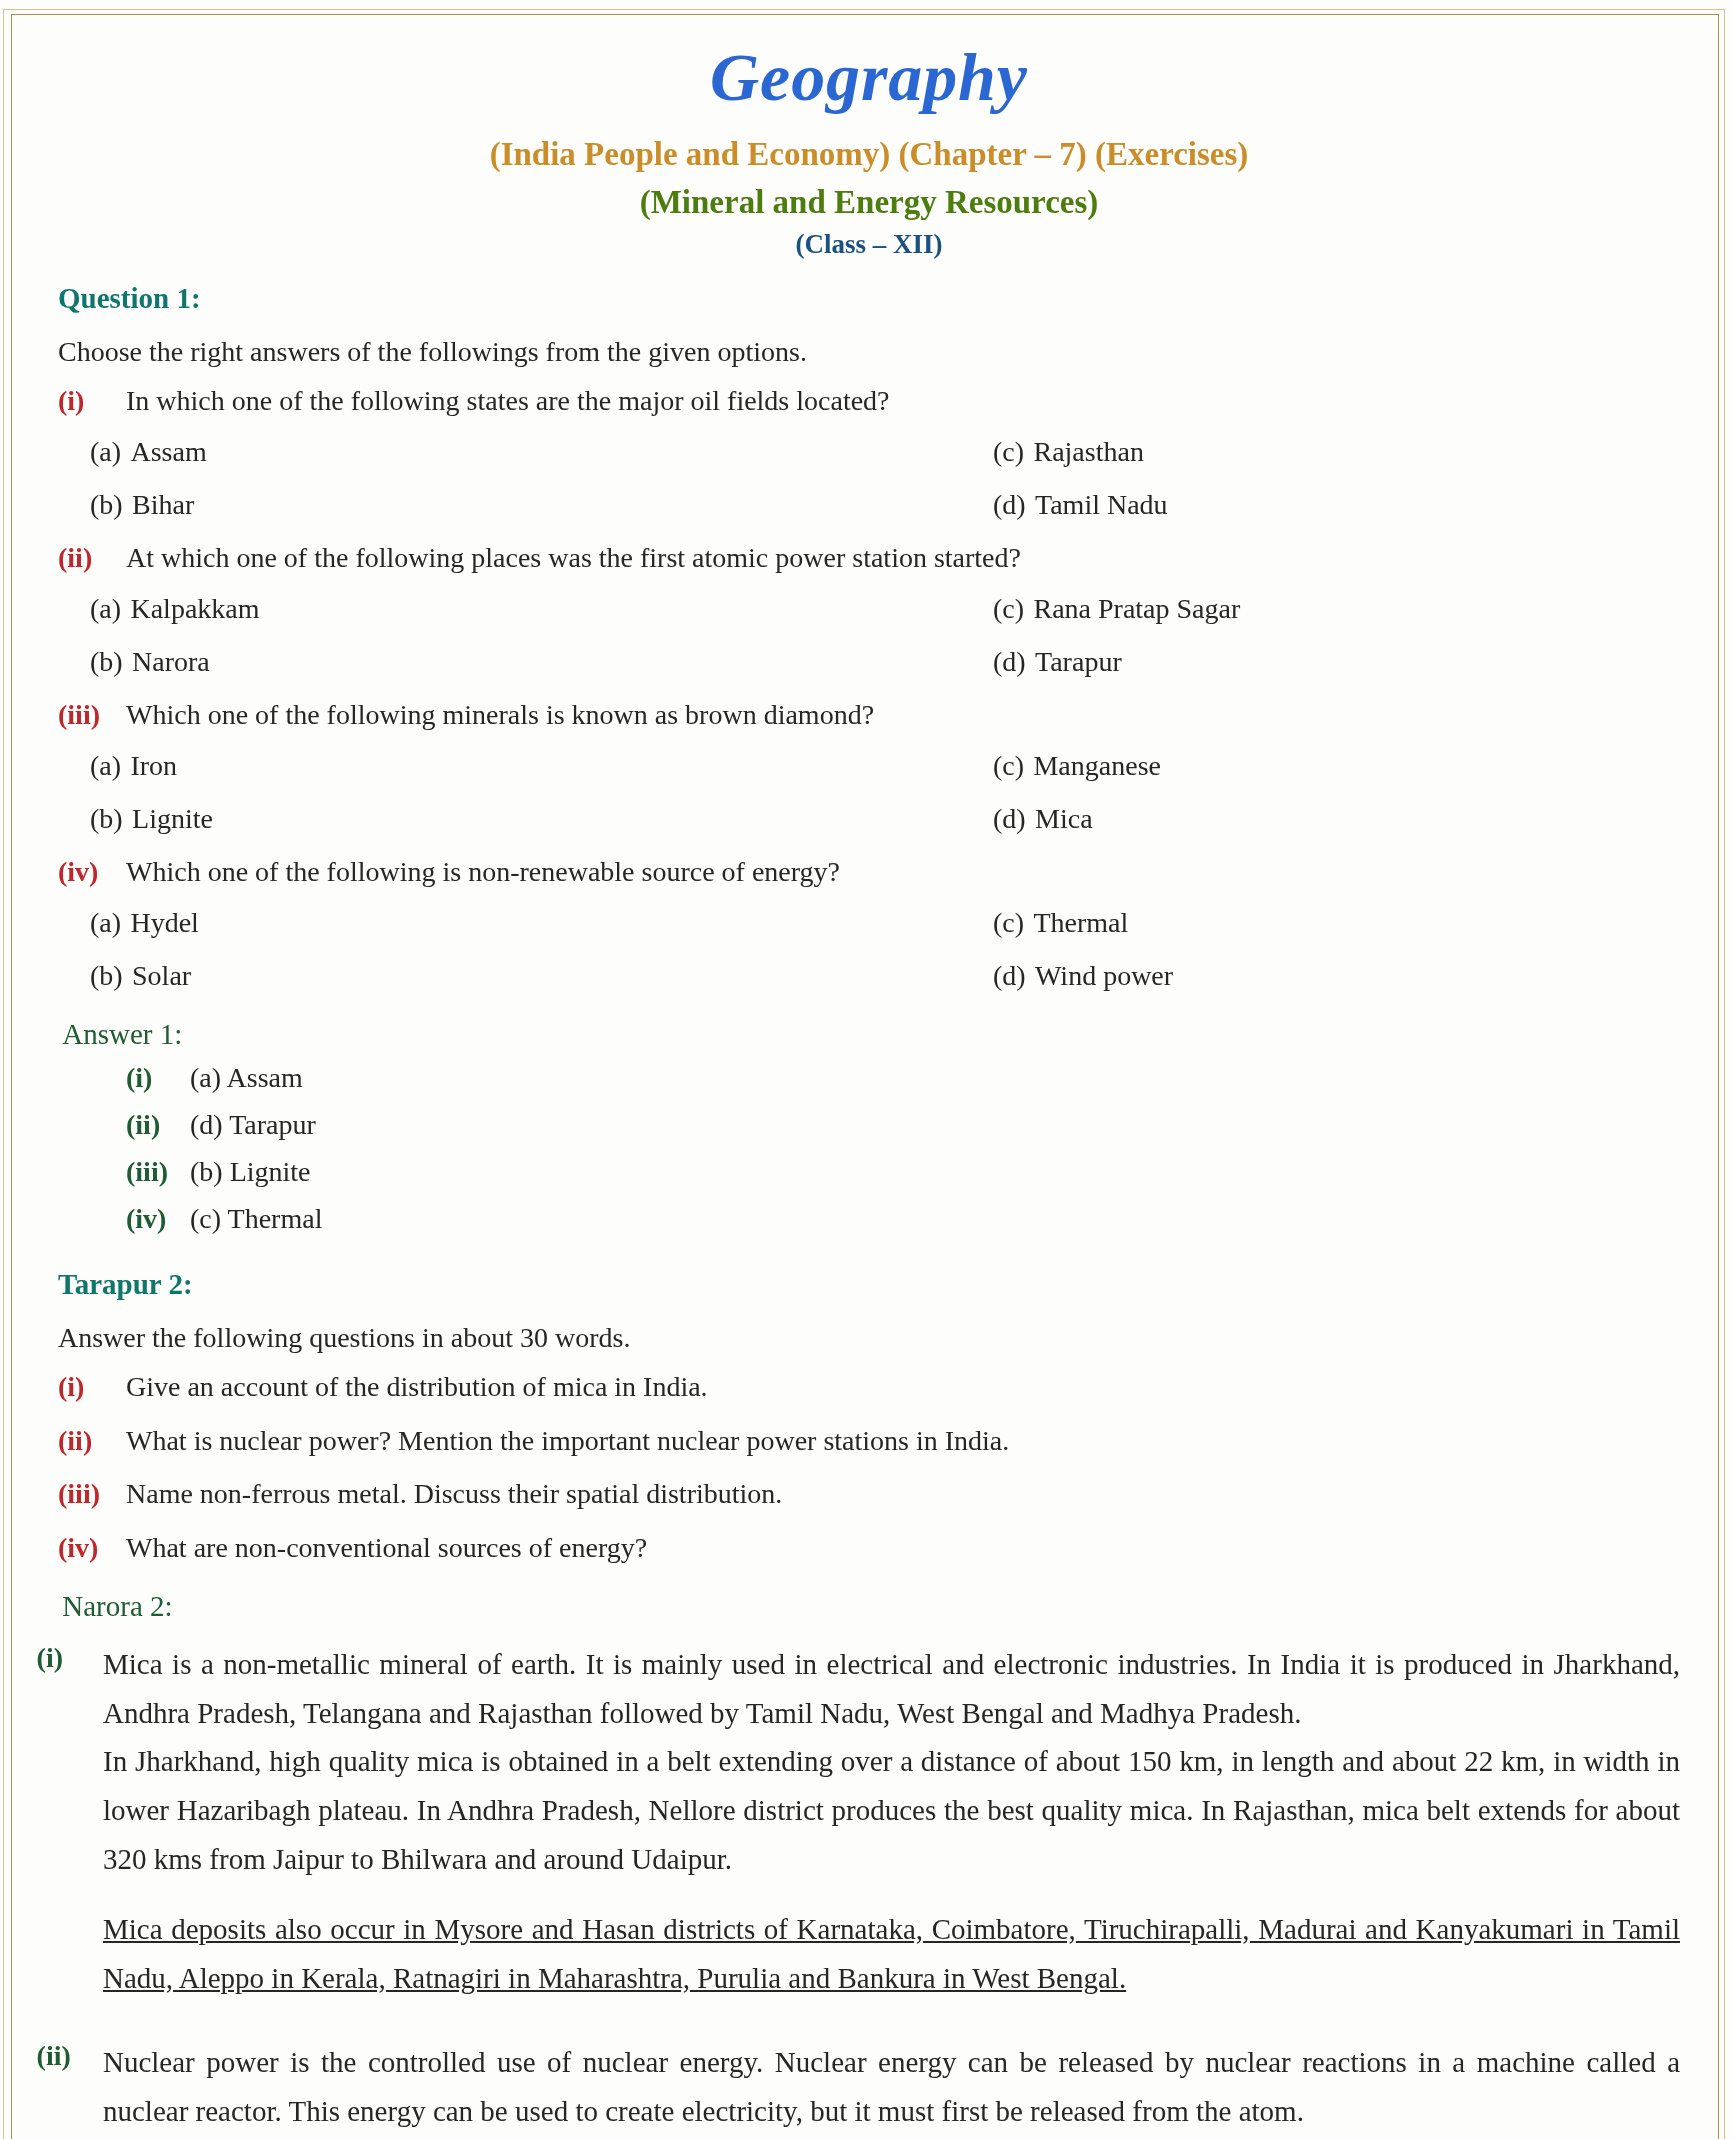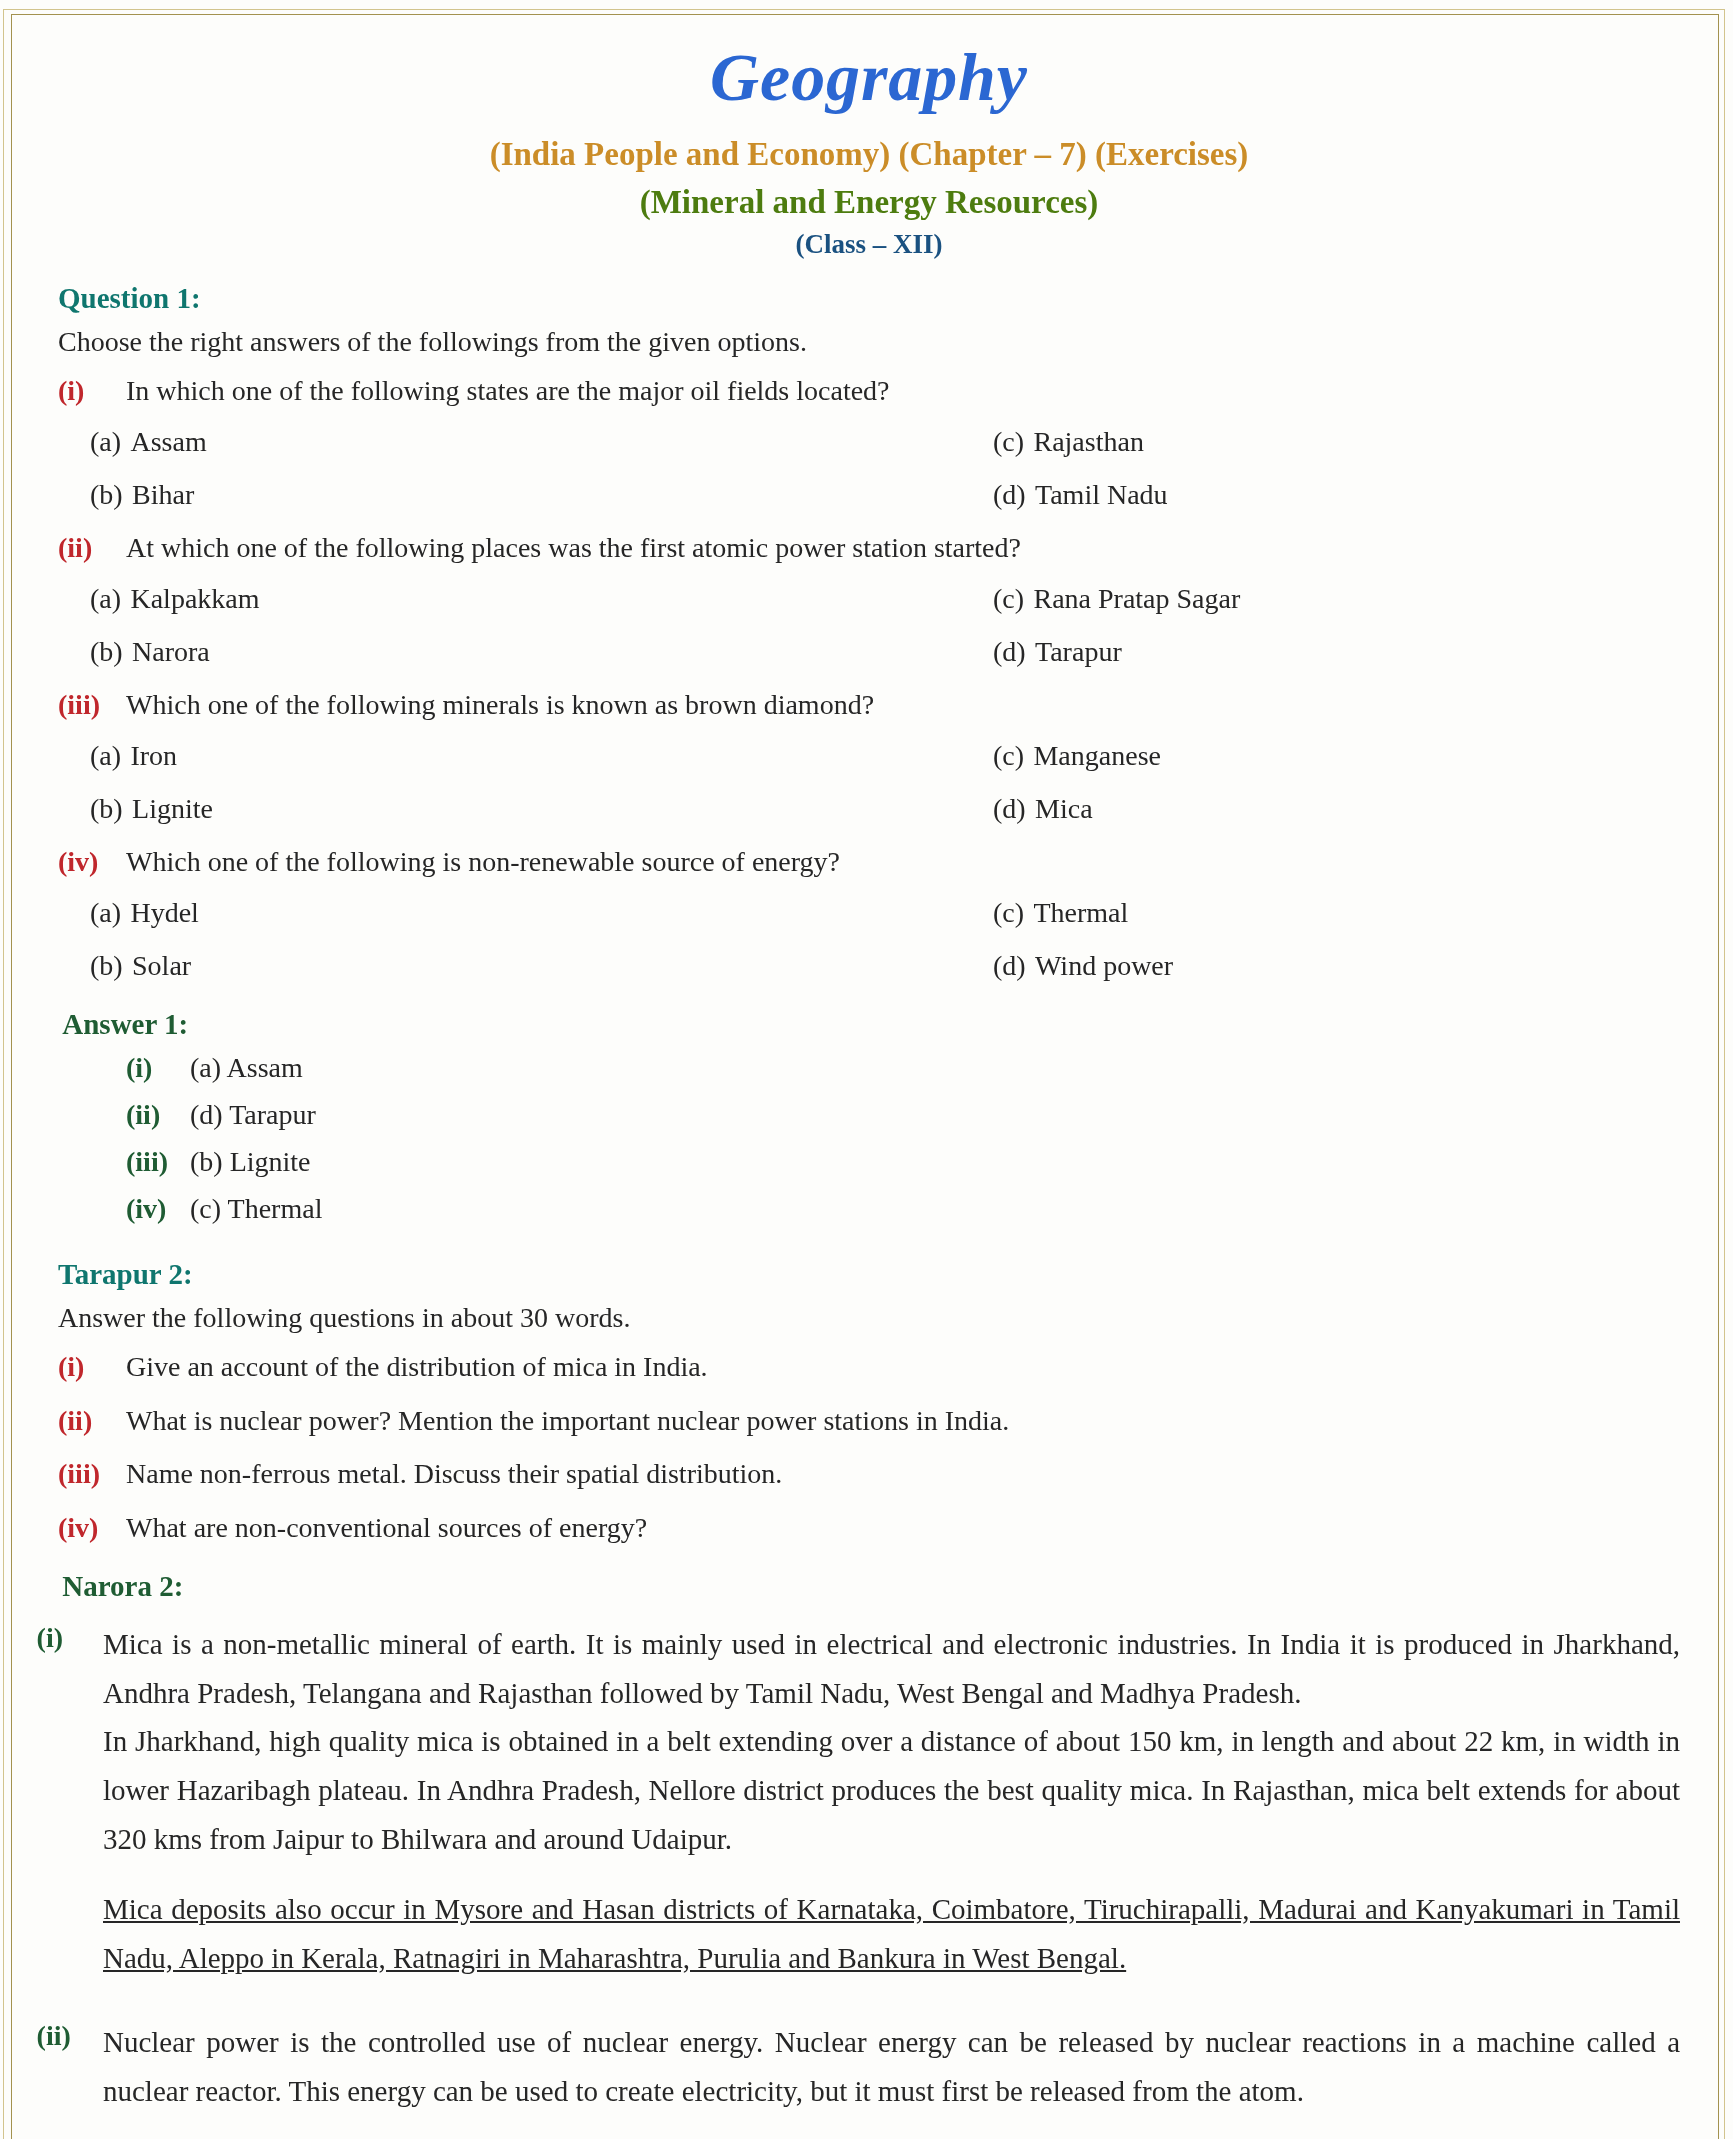--- a/index.html
+++ b/index.html
@@ -27,22 +27,22 @@
     font-size: 68px; font-style: italic; font-weight: bold;
     color: #2b67d2; letter-spacing: 0.9px;
   }
 
   .subtitle { text-align: center; font-weight: bold; }
   .s1 { margin-top: 19.7px; font-size: 33px; color: #cb8d28; text-align: center; }
   .s2 { margin-top: 11px; font-size: 33px; color: #4d7c0f; }
   .s3 { margin-top: 7.7px; font-size: 27px; color: #1a5180; }
 
   .q-heading { margin: 22px 0 0; font-size: 29px; font-weight: bold; color: #0f766e; }
-  .a-heading { margin: 21.4px 0 0 4.3px; font-size: 29px; font-weight: bold; color: #1f5c33; }
-  .intro { margin: 11px 0 0; font-size: 28px; }
+  .a-heading { margin: 21.4px 0 0 4.3px; font-size: 29px; font-weight: normal; color: #1f5c33; }
+  .intro { margin: 21px 0 0; font-size: 28px; }
 
   .q-item {
     position: relative; margin-top: 13px; padding-left: 68px;
     font-size: 28px; line-height: 1.45;
   }
   .q-item .marker { position: absolute; left: 0; top: 0; color: #c0272c; font-weight: bold; }
 
   .opt-grid {
     display: grid; grid-template-columns: 903px 1fr;
     margin: 10.3px 0 0 32px; row-gap: 12px; font-size: 28px; line-height: 1.45;

